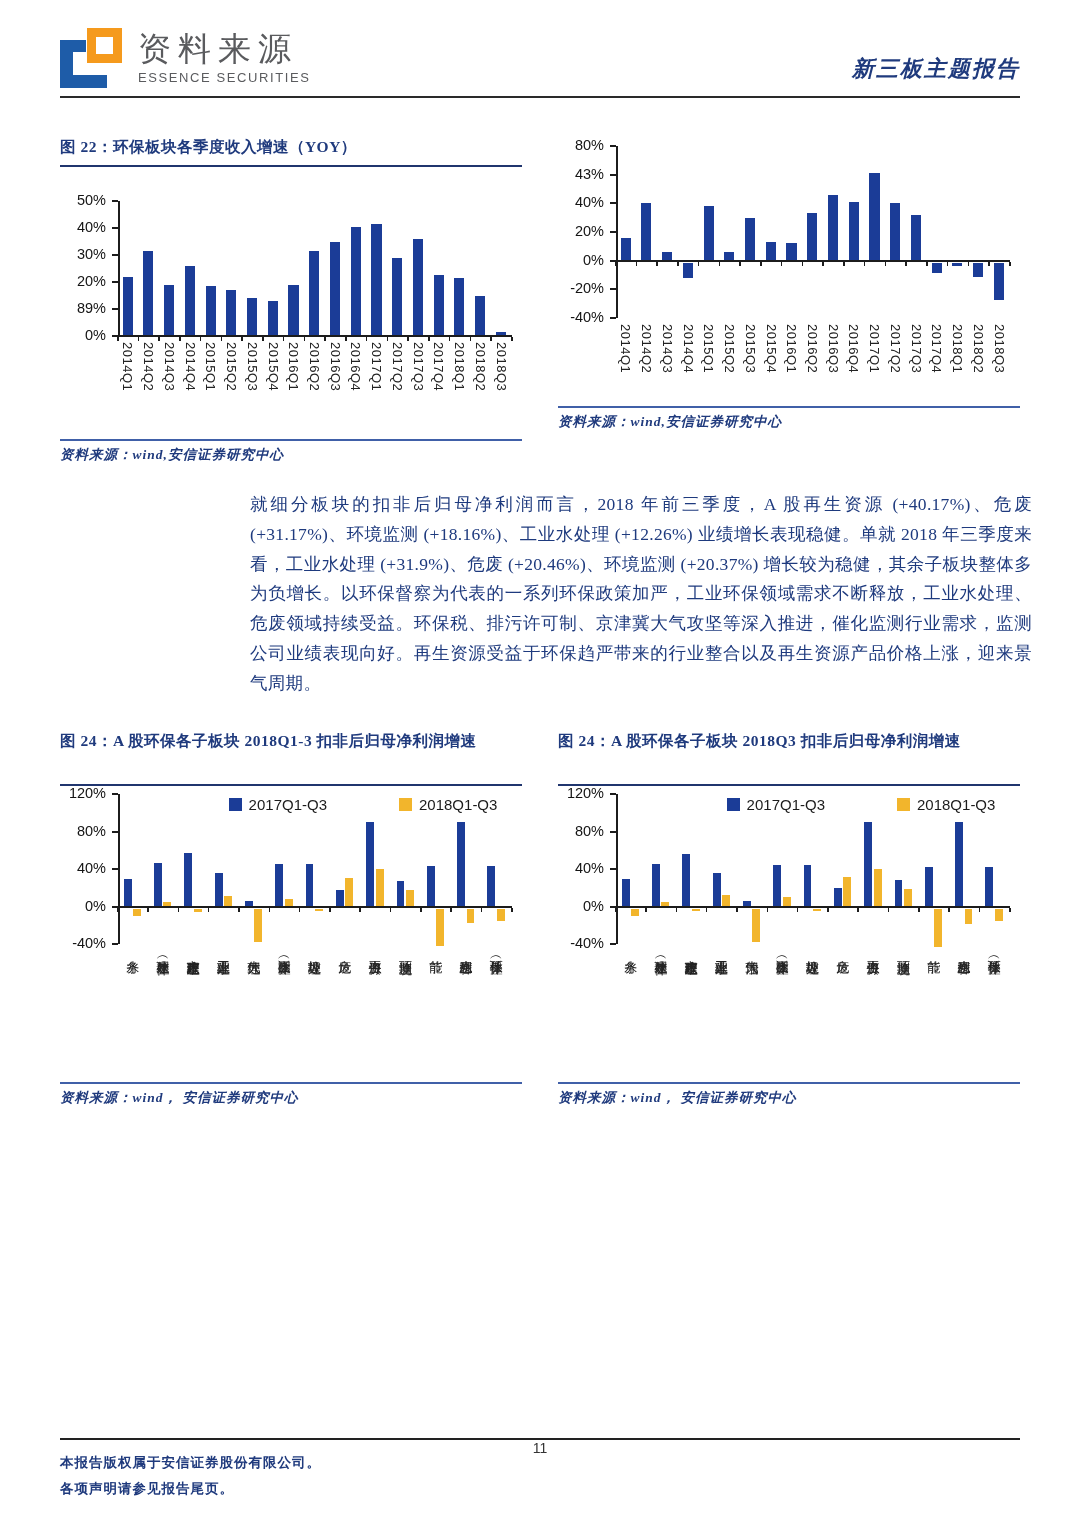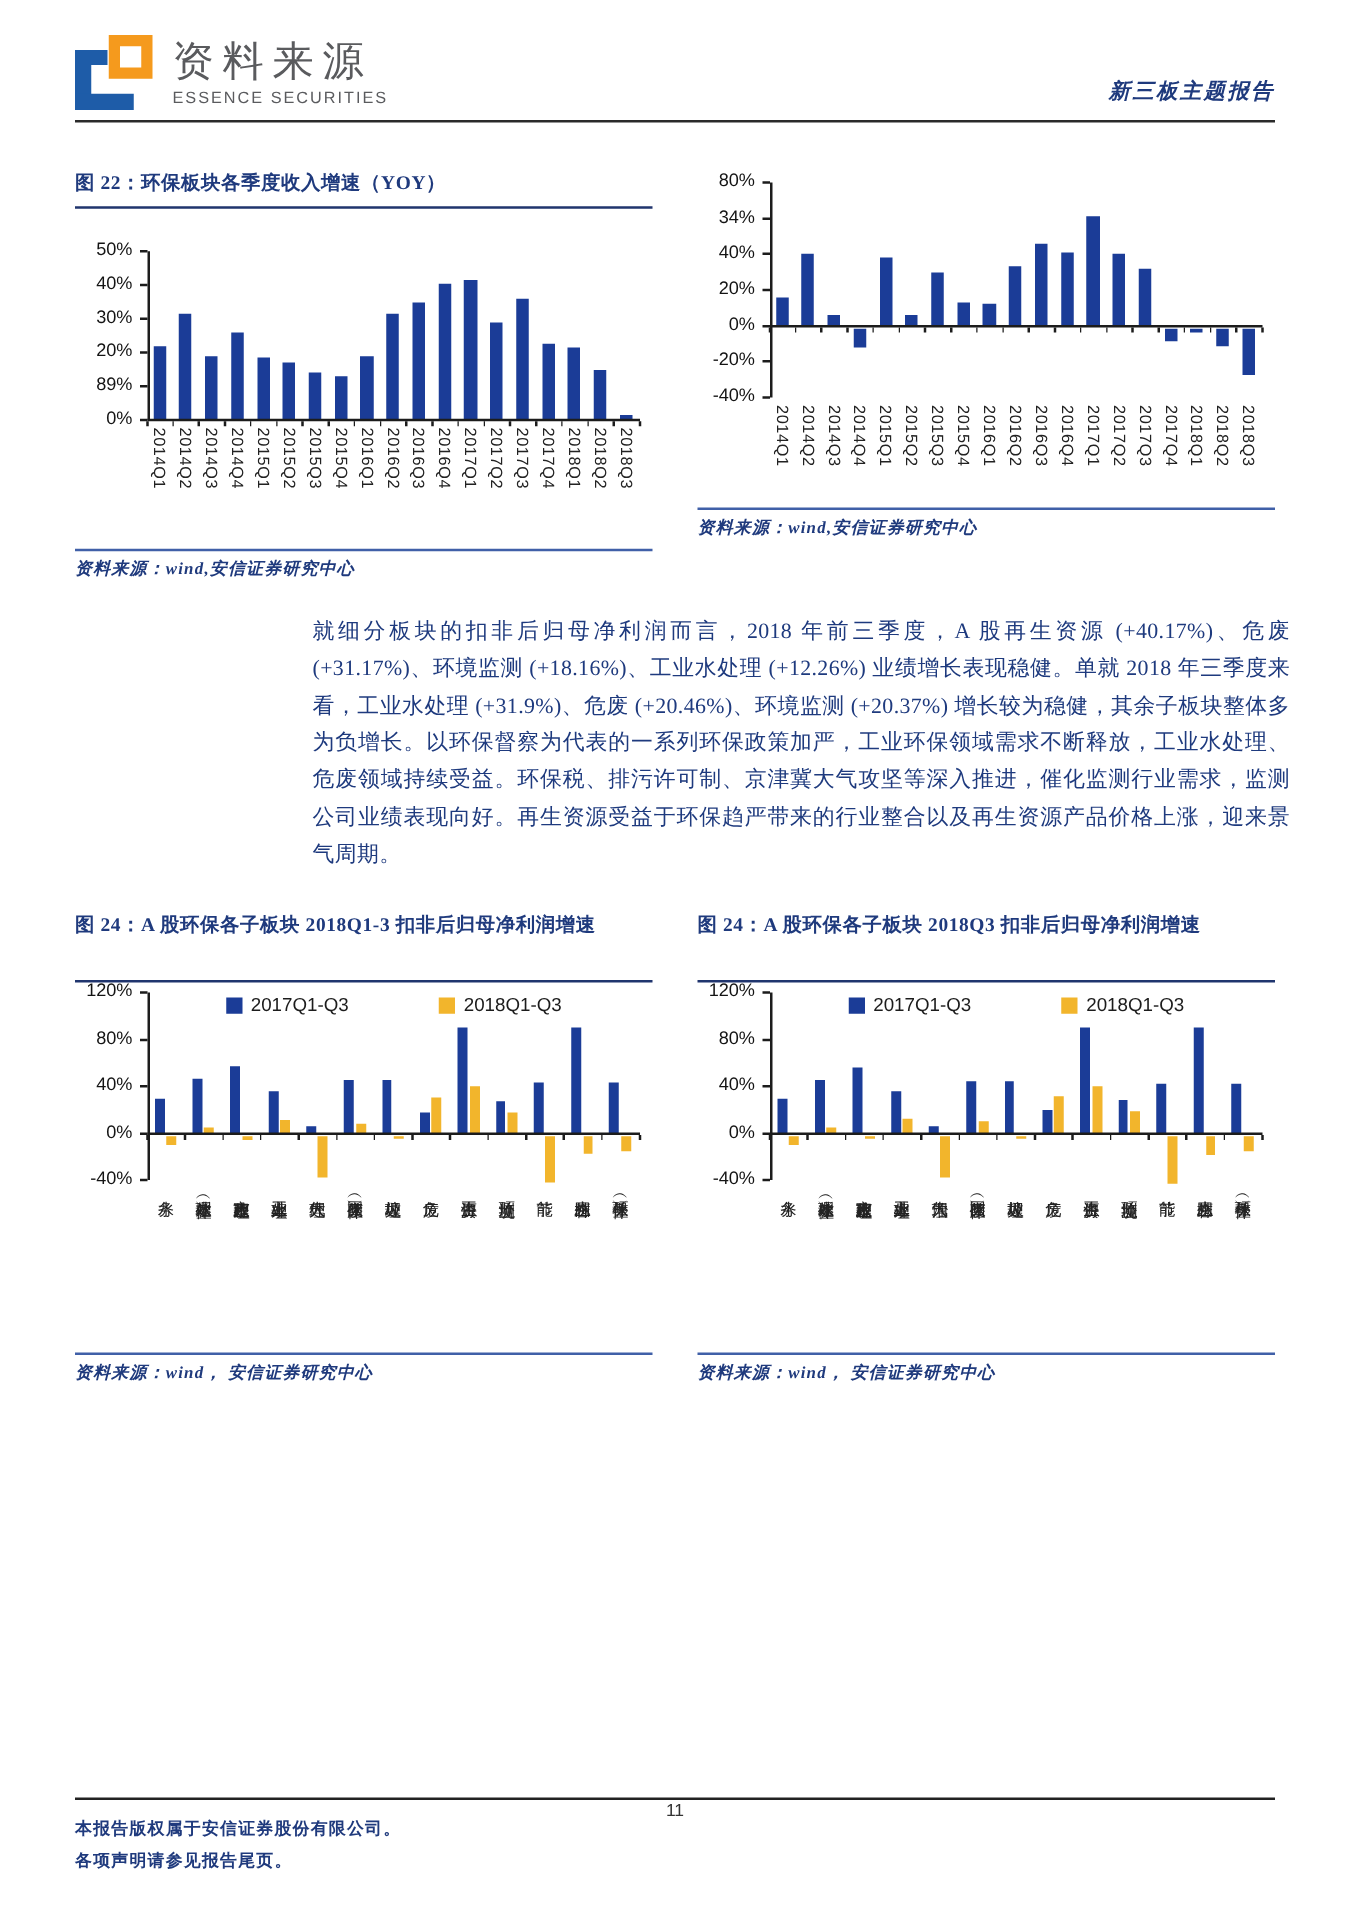--- a/index.html
+++ b/index.html
@@ -15,21 +15,21 @@
   .logo { display:flex; align-items:center; gap:16px; }
   .logo-mark { position:relative; width:62px; height:60px; }
   .lm-left { position:absolute; left:0; top:12px; width:13px; height:48px; background:#1e5ca8; }
   .lm-top  { position:absolute; left:0; top:12px; width:26px; height:12px; background:#1e5ca8; }
   .lm-bottom { position:absolute; left:0; bottom:0; width:47px; height:13px; background:#1e5ca8; }
   .lm-orange { position:absolute; right:0; top:0; width:35px; height:35px; background:#f59a1d; }
   .lm-orange-in { position:absolute; right:9px; top:9px; width:17px; height:17px; background:#ffffff; }
   .brand { display:flex; flex-direction:column; }
   .brand-cn { font-family:"Liberation Sans", sans-serif; font-size:33px; color:#5a5b5e; letter-spacing:7px; line-height:36px; }
   .brand-en { font-family:"Liberation Sans", sans-serif; font-size:13px; color:#5a5b5e; letter-spacing:1.6px; margin-top:3px; }
-  .report-type { font-size:17px; color:#1f3a7d; font-weight:bold; font-style:italic; padding-bottom:4px; letter-spacing:2px; }
+  .report-type { font-size:22px; color:#1f3a7d; font-weight:bold; font-style:italic; padding-bottom:4px; letter-spacing:2px; }
 
   
   .figrow { display:grid; grid-template-columns:1fr 1fr; column-gap:36px; }
   .figrow1 { margin-top:36px; }
   .figrow2 { margin-top:30px; }
   .fig-title { color:#1f3a7d; font-weight:bold; font-size:15.5px; line-height:25px;
                border-bottom:2.5px solid #20356e; padding-bottom:6px; letter-spacing:0.5px; }
   .figrow2 .fig-title { min-height:50px; }
   .fig-chart { position:relative; margin-top:4px; }
   .figrow1 .fig-chart { height:268px; }
@@ -39,21 +39,21 @@
 
   
   .axisline { position:absolute; background:#1c1c1c; }
   .bar { position:absolute; }
   .ytick-label { position:absolute; text-align:right; font-family:"Liberation Sans", sans-serif;
                  font-size:14.5px; color:#141414; }
   .xcat-label { position:absolute; writing-mode:vertical-rl; font-family:"Liberation Sans", sans-serif;
                 font-size:13px; color:#222; letter-spacing:0.5px; line-height:15px; }
   .xcat-label.cjk { font-family:"Liberation Serif", serif; }
   .legend { position:absolute; display:flex; justify-content:center; gap:72px;
-            font-family:"Liberation Sans", sans-serif; font-size:15px; color:#1c1c1c; }
+            font-family:"Liberation Sans", sans-serif; font-size:15px; color:#1c1c1c;margin-left:48px; }
   .legend-item { display:flex; align-items:center; gap:7px; }
   .legend-swatch { width:13px; height:13px; }
 
   
   .paragraph { margin:26px 0 0 190px; width:782px; font-size:17.5px; line-height:1.7;
                color:#1e3a7e; text-align:justify; letter-spacing:0.3px; }
 
   
   .footer { position:absolute; left:60px; right:60px; top:1438px;
             border-top:2.5px solid #222; padding-top:10px; }
@@ -169,21 +169,21 @@
           <div class="ytick-label" style="left: 0px; top: 171px; width: 46px;">-40%</div>
           <div class="axisline" style="left: 52px; top: 150.333px; width: 6px; height: 2px;"></div>
           <div class="ytick-label" style="left: 0px; top: 142.333px; width: 46px;">-20%</div>
           <div class="axisline" style="left: 52px; top: 121.667px; width: 6px; height: 2px;"></div>
           <div class="ytick-label" style="left: 0px; top: 113.667px; width: 46px;">0%</div>
           <div class="axisline" style="left: 52px; top: 93px; width: 6px; height: 2px;"></div>
           <div class="ytick-label" style="left: 0px; top: 85px; width: 46px;">20%</div>
           <div class="axisline" style="left: 52px; top: 64.3333px; width: 6px; height: 2px;"></div>
           <div class="ytick-label" style="left: 0px; top: 56.3333px; width: 46px;">40%</div>
           <div class="axisline" style="left: 52px; top: 35.6667px; width: 6px; height: 2px;"></div>
-          <div class="ytick-label" style="left: 0px; top: 27.6667px; width: 46px;">34%</div>
+          <div class="ytick-label" style="left: 0px; top: 27.6667px; width: 46px;">43%</div>
           <div class="axisline" style="left: 52px; top: 7px; width: 6px; height: 2px;"></div>
           <div class="ytick-label" style="left: 0px; top: -1px; width: 46px;">80%</div>
           <div class="bar" title="2014Q1: 16%" style="left: 62.5621px; top: 99.7333px; width: 10.1126px; height: 22.9333px; background: rgb(27, 60, 151);"></div>
           <div class="bar" title="2014Q2: 40%" style="left: 83.2989px; top: 65.3333px; width: 10.1126px; height: 57.3333px; background: rgb(27, 60, 151);"></div>
           <div class="bar" title="2014Q3: 6%" style="left: 104.036px; top: 114.067px; width: 10.1126px; height: 8.6px; background: rgb(27, 60, 151);"></div>
           <div class="bar" title="2014Q4: -11%" style="left: 124.773px; top: 124.667px; width: 10.1126px; height: 15.7667px; background: rgb(27, 60, 151);"></div>
           <div class="bar" title="2015Q1: 38%" style="left: 145.509px; top: 68.2px; width: 10.1126px; height: 54.4667px; background: rgb(27, 60, 151);"></div>
           <div class="bar" title="2015Q2: 6%" style="left: 166.246px; top: 114.067px; width: 10.1126px; height: 8.6px; background: rgb(27, 60, 151);"></div>
           <div class="bar" title="2015Q3: 30%" style="left: 186.983px; top: 79.6667px; width: 10.1126px; height: 43px; background: rgb(27, 60, 151);"></div>
           <div class="bar" title="2015Q4: 13%" style="left: 207.72px; top: 104.033px; width: 10.1126px; height: 18.6333px; background: rgb(27, 60, 151);"></div>

